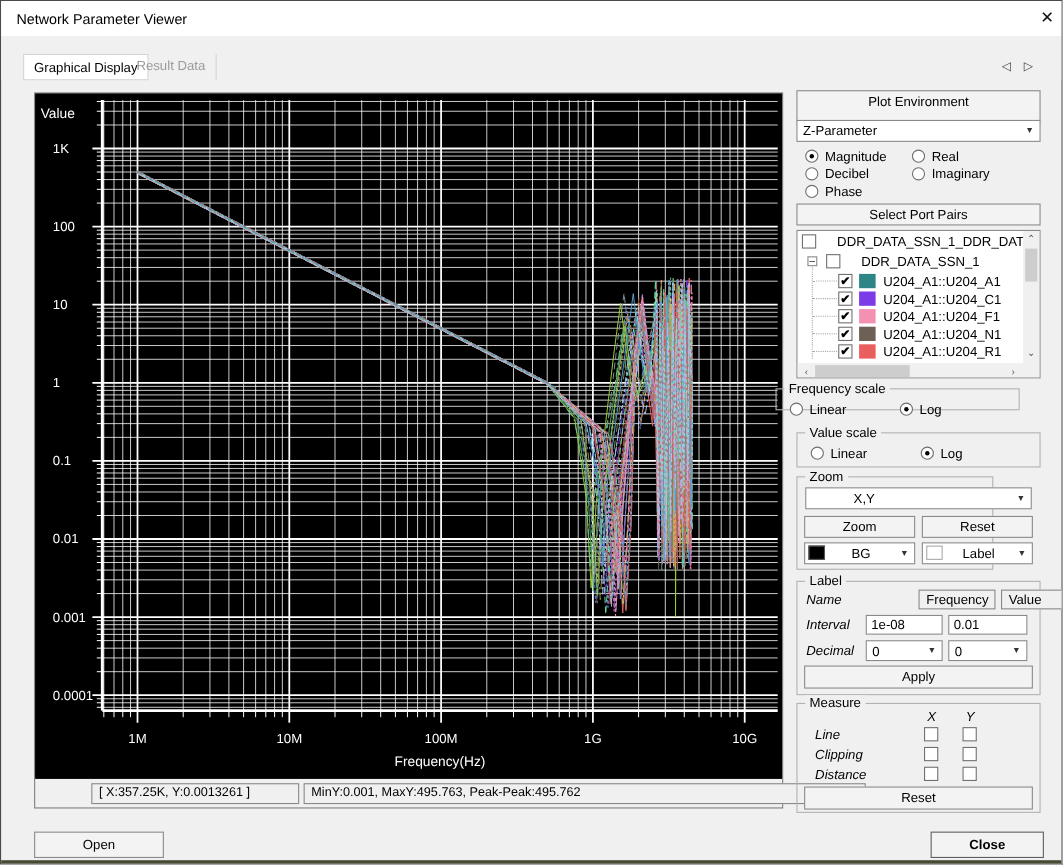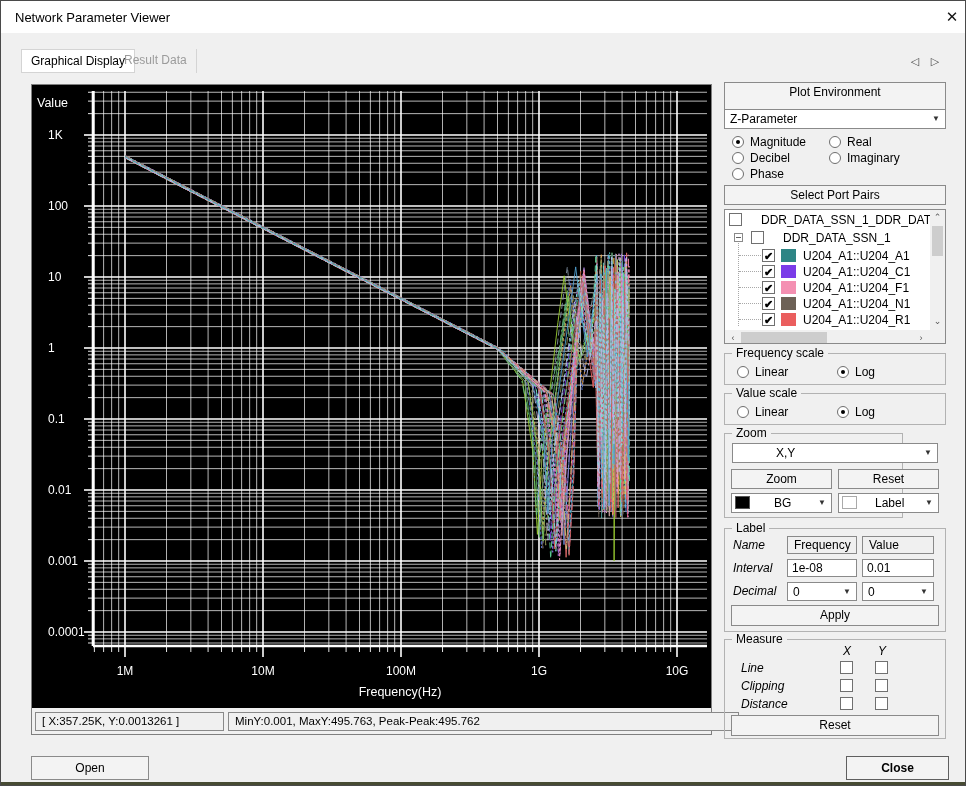--- a/index.html
+++ b/index.html
@@ -20,21 +20,21 @@
   .tab.active { background:#fff; border:1px solid #d4d4d4; color:#000; }
   .tab.inactive { color:#9b9b9b; border-right:1px solid #d4d4d4; }
   .tab-arrow { position:absolute; top:20px; width:18px; height:16px; color:#444;
                font-size:11px; text-align:center; line-height:16px; }
   
   #plot-panel { left:30px; top:83px; width:681px; height:651px; border:1px solid #7f7f7f;
                 background:#f0f0f0; }
   #plot-area { left:0px; top:0px; width:679px; height:623px; background:#000; }
   .fld { position:absolute; height:19px; border:1px solid #898989; background:#f0f0f0;
          font-size:11.5px; line-height:17px; padding-left:6px; color:#000; white-space:nowrap;
-         overflow:hidden; }
+         overflow:hidden;margin-left:48px; }
   
   .btn { position:absolute; background:#f3f3f3; border:1px solid #8a8a8a; font-size:12px;
          color:#000; text-align:center; font-family:"Liberation Sans",sans-serif; }
   .combo { position:absolute; background:#fff; border:1px solid #8a8a8a; font-size:12px;
            line-height:18px; padding-left:5px; color:#000; }
   .combo .arrow { position:absolute; right:5px; top:0; height:100%; display:flex;
                   align-items:center; font-size:8px; color:#333; }
   .grp { position:absolute; border:1px solid #b2b2b2; }
   .grp-title { position:absolute; top:-8px; left:7px; background:#f0f0f0; padding:0 4px;
                font-size:12px; color:#000; }
@@ -458,21 +458,21 @@
       <div class="sarr" style="left:0; top:106px; width:15px;">⌄</div>
     </div>
 
     <div class="sb" style="left:0; top:120px; width:220px; height:15px;">
       <div class="sarr" style="left:2px; top:3px; width:12px;">‹</div>
       <div class="thumb" style="left:16px; top:2px; width:86px; height:11px;"></div>
       <div class="sarr" style="left:190px; top:3px; width:12px;">›</div>
     </div>
   </div>
 
-  <div class="grp" style="left:723px; top:352px; width:222px; height:32px;padding-left:41px;">
+  <div class="grp" style="left:704px; top:352px; width:222px; height:20px;padding-left:41px;">
     <span class="grp-title">Frequency scale</span>
     <span class="radio" style="left:12px; top:12px;"></span>
     <span class="rlabel" style="left:30px; top:11px;">Linear</span>
     <span class="radio checked" style="left:112px; top:12px;">
         <span class="dot"></span>
       </span>
     <span class="rlabel" style="left:130px; top:11px;">Log</span>
   </div>
 
   <div class="grp" style="left:723px; top:392px; width:222px; height:32px;">

